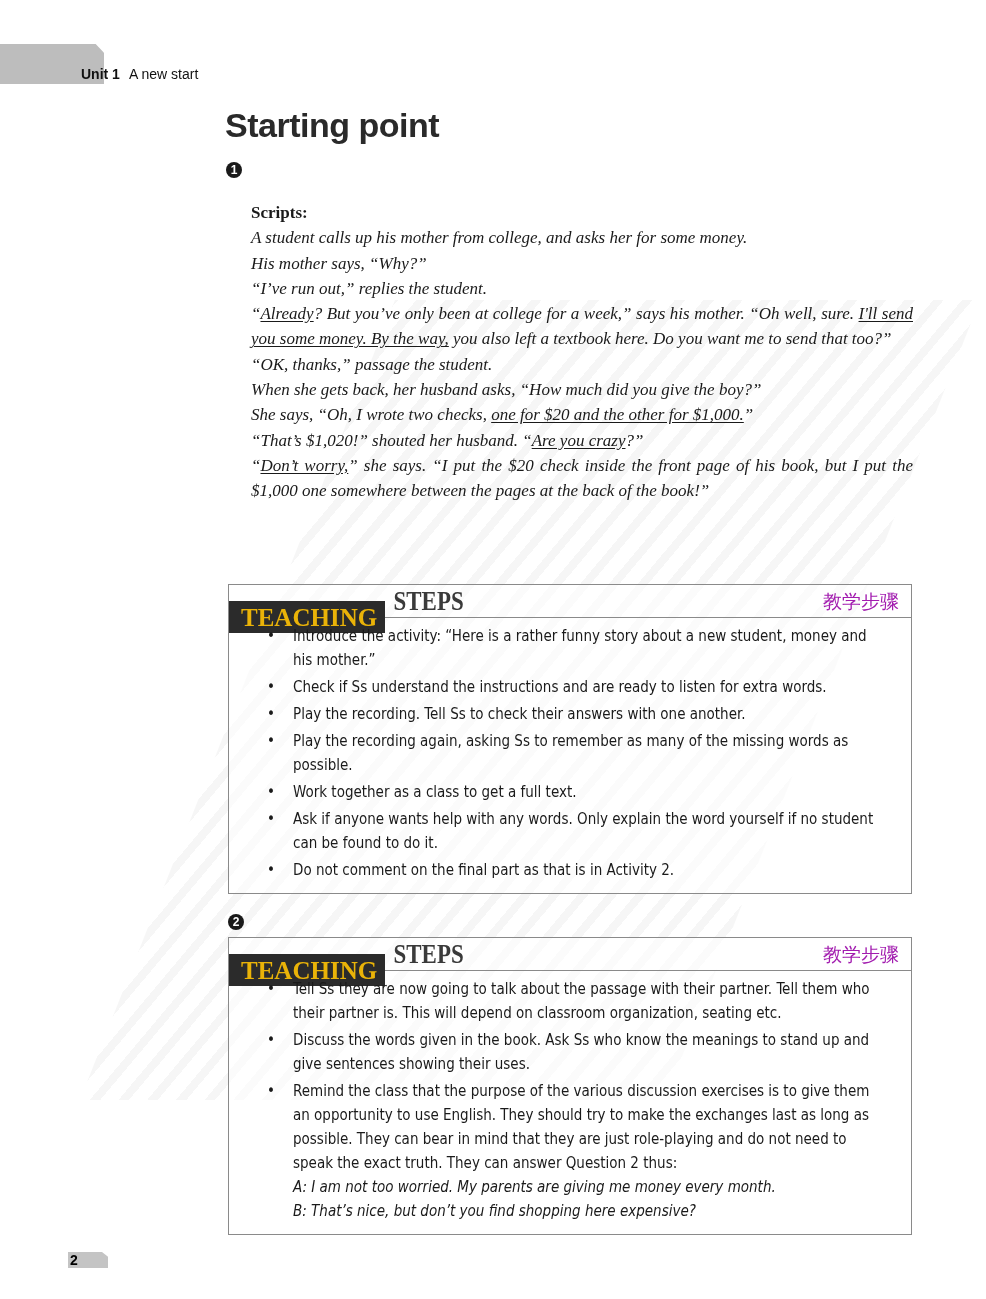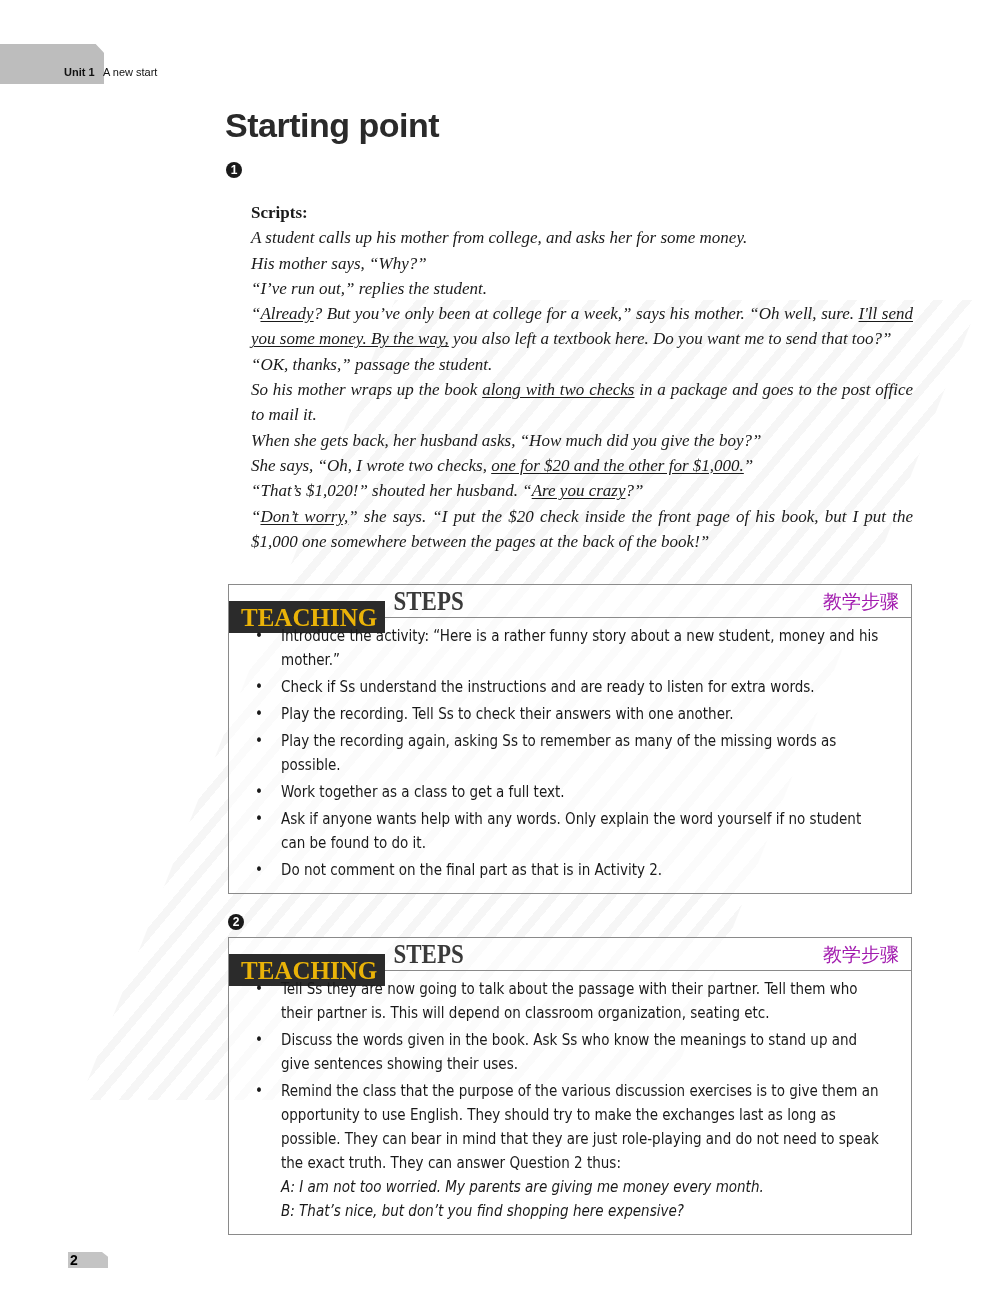--- a/index.html
+++ b/index.html
@@ -13,22 +13,22 @@
     pointer-events: none;
     background: repeating-linear-gradient(-50deg, rgba(0,0,0,0) 0px, rgba(0,0,0,0) 14px, rgba(0,0,0,0.035) 14px, rgba(0,0,0,0.035) 22px);
     clip-path: polygon(35% 0%, 100% 0%, 65% 100%, 0% 100%);
   }
   .header-tab {
     position: absolute; left: 0; top: 44px; width: 104px; height: 40px;
     background: #bdbdbd;
     clip-path: polygon(0 0, 92% 0, 100% 22%, 100% 100%, 0 100%);
   }
   .header-text {
-    position: absolute; left: 64px; top: 66px; font-family: "Liberation Sans", sans-serif;
-    font-size: 11px; color: #111;
+    position: absolute; left: 81px; top: 66px; font-family: "Liberation Sans", sans-serif;
+    font-size: 14px; color: #111;
   }
   .header-text .unit { font-weight: bold; margin-right: 6px; }
   .page-title {
     position: absolute; left: 225px; top: 106px; margin: 0;
     font-family: "Liberation Sans", sans-serif; font-weight: bold; font-size: 34px;
     letter-spacing: -0.5px; color: #2a2a2a;
   }
   .num-badge {
     position: absolute; width: 16px; height: 16px; border-radius: 50%;
     background: #1a1a1a; color: #fff; font-family: "Liberation Sans", sans-serif;
@@ -60,21 +60,21 @@
   }
   .steps-head .zh {
     position: absolute; right: 12px; top: 4px; font-family: "DejaVu Sans", sans-serif;
     font-size: 19px; color: #a21caf;
   }
   .steps-list {
     list-style: none; margin: 0; padding: 6px 22px 8px 52px;
     font-family: "DejaVu Sans Condensed", "Liberation Sans Narrow", "Liberation Sans", sans-serif;
     font-size: 15px; line-height: 24px; color: #1a1a1a;
   }
-  .steps-list li { position: relative; margin-bottom: 3px; }
+  .steps-list li { position: relative; margin-bottom: 3px; margin-left: 12px; }
   .steps-list li::before {
     content: "\2022"; position: absolute; left: -26px; top: 0; font-size: 15px;
   }
   .steps-list .sub { display: block; font-style: italic; }
   .footer-tab {
     position: absolute; left: 68px; top: 1252px; width: 40px; height: 16px;
     background: #c4c4c4; clip-path: polygon(0 0, 85% 0, 100% 30%, 100% 100%, 0 100%);
   }
   .page-number {
     position: absolute; left: 70px; top: 1252px; font-family: "Liberation Sans", sans-serif;
@@ -97,21 +97,20 @@
 <div class="num-badge" style="left:226px; top:162px;">1</div>
 
 <div class="scripts">
   <div class="label">Scripts:</div>
   <div id="scripts-body">
       <p><span>A student calls up his mother from college, and asks her for some money.</span></p>
       <p><span>His mother says, “Why?”</span></p>
       <p><span> “I’ve run out,” replies the student.</span></p>
       <p><span>“</span><u>Already</u><span>? But you’ve only been at college for a week,” says his mother. “Oh well, sure. </span><u>I'll send you some money. By the way,</u><span> you also left a textbook here. Do you want me to send that too?”</span></p>
       <p><span>“OK, thanks,” passage the student.</span></p>
-      <p><span>So his mother wraps up the book </span><u>along with two checks</u><span> in a package and goes to the post office to mail it.</span></p>
       <p><span>When she gets back, her husband asks, “How much did you give the boy?”</span></p>
       <p><span>She says, “Oh, I wrote two checks, </span><u>one for $20 and the other for $1,000.</u><span>”</span></p>
       <p><span>“That’s $1,020!” shouted her husband. “</span><u>Are you crazy</u><span>?”</span></p>
       <p><span>“</span><u>Don’t worry,</u><span>” she says. “I put the $20 check inside the front page of his book, but I put the $1,000 one somewhere between the pages at the back of the book!”</span></p>
     </div>
 </div>
 
 <div class="steps-box" style="top:584px;">
   <div class="steps-head">
     <span class="teach">TEACHING</span>

